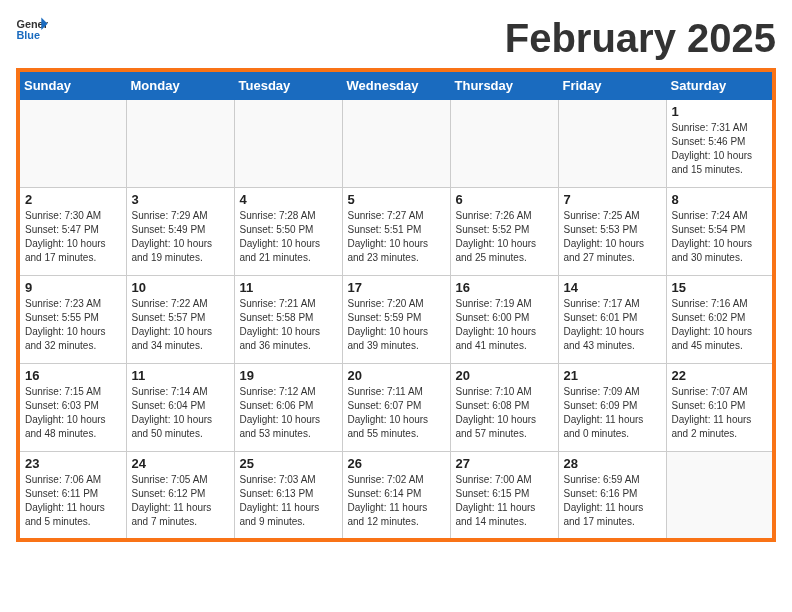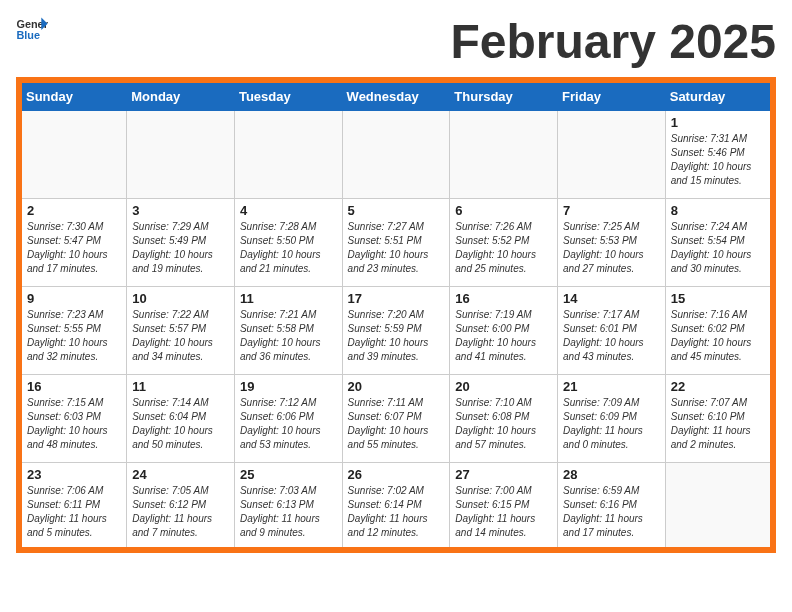--- a/index.html
+++ b/index.html
@@ -22,33 +22,33 @@
       gap: 4px;
     }
     .logo-icon {
       width: 32px;
       height: 28px;
     }
     .title-block {
       text-align: right;
     }
     .month-title {
-      font-size: 48px;
+      font-size: 40px;
       font-weight: bold;
       color: #333;
       line-height: 1.1;
     }
     .location {
       font-size: 15px;
       color: #555;
     }
     .calendar {
       width: 100%;
       border-collapse: collapse;
-      border: 6px solid #f97316;
+      border: 4px solid #f97316;
     }
     .calendar th {
       background: #1a6bbf;
       color: #fff;
       font-size: 13px;
       font-weight: bold;
       padding: 6px 4px;
       text-align: left;
       border: 1px solid #1a6bbf;
     }
@@ -68,21 +68,20 @@
     .day-num {
       font-size: 13px;
       font-weight: bold;
       margin-bottom: 2px;
       color: #222;
     }
     .day-info {
       font-size: 10px;
       color: #333;
       line-height: 1.4;
-      font-style: italic;
     }
   </style>
 </head>
 <body>
 
 <div class="header">
   <div class="logo">
     <svg class="logo-icon" viewBox="0 0 40 36" xmlns="http://www.w3.org/2000/svg">
       <text x="0" y="16" font-size="14" font-weight="bold" fill="#333" font-family="Arial">General</text>
       <text x="0" y="30" font-size="14" font-weight="bold" fill="#1a6bbf" font-family="Arial">Blue</text>

